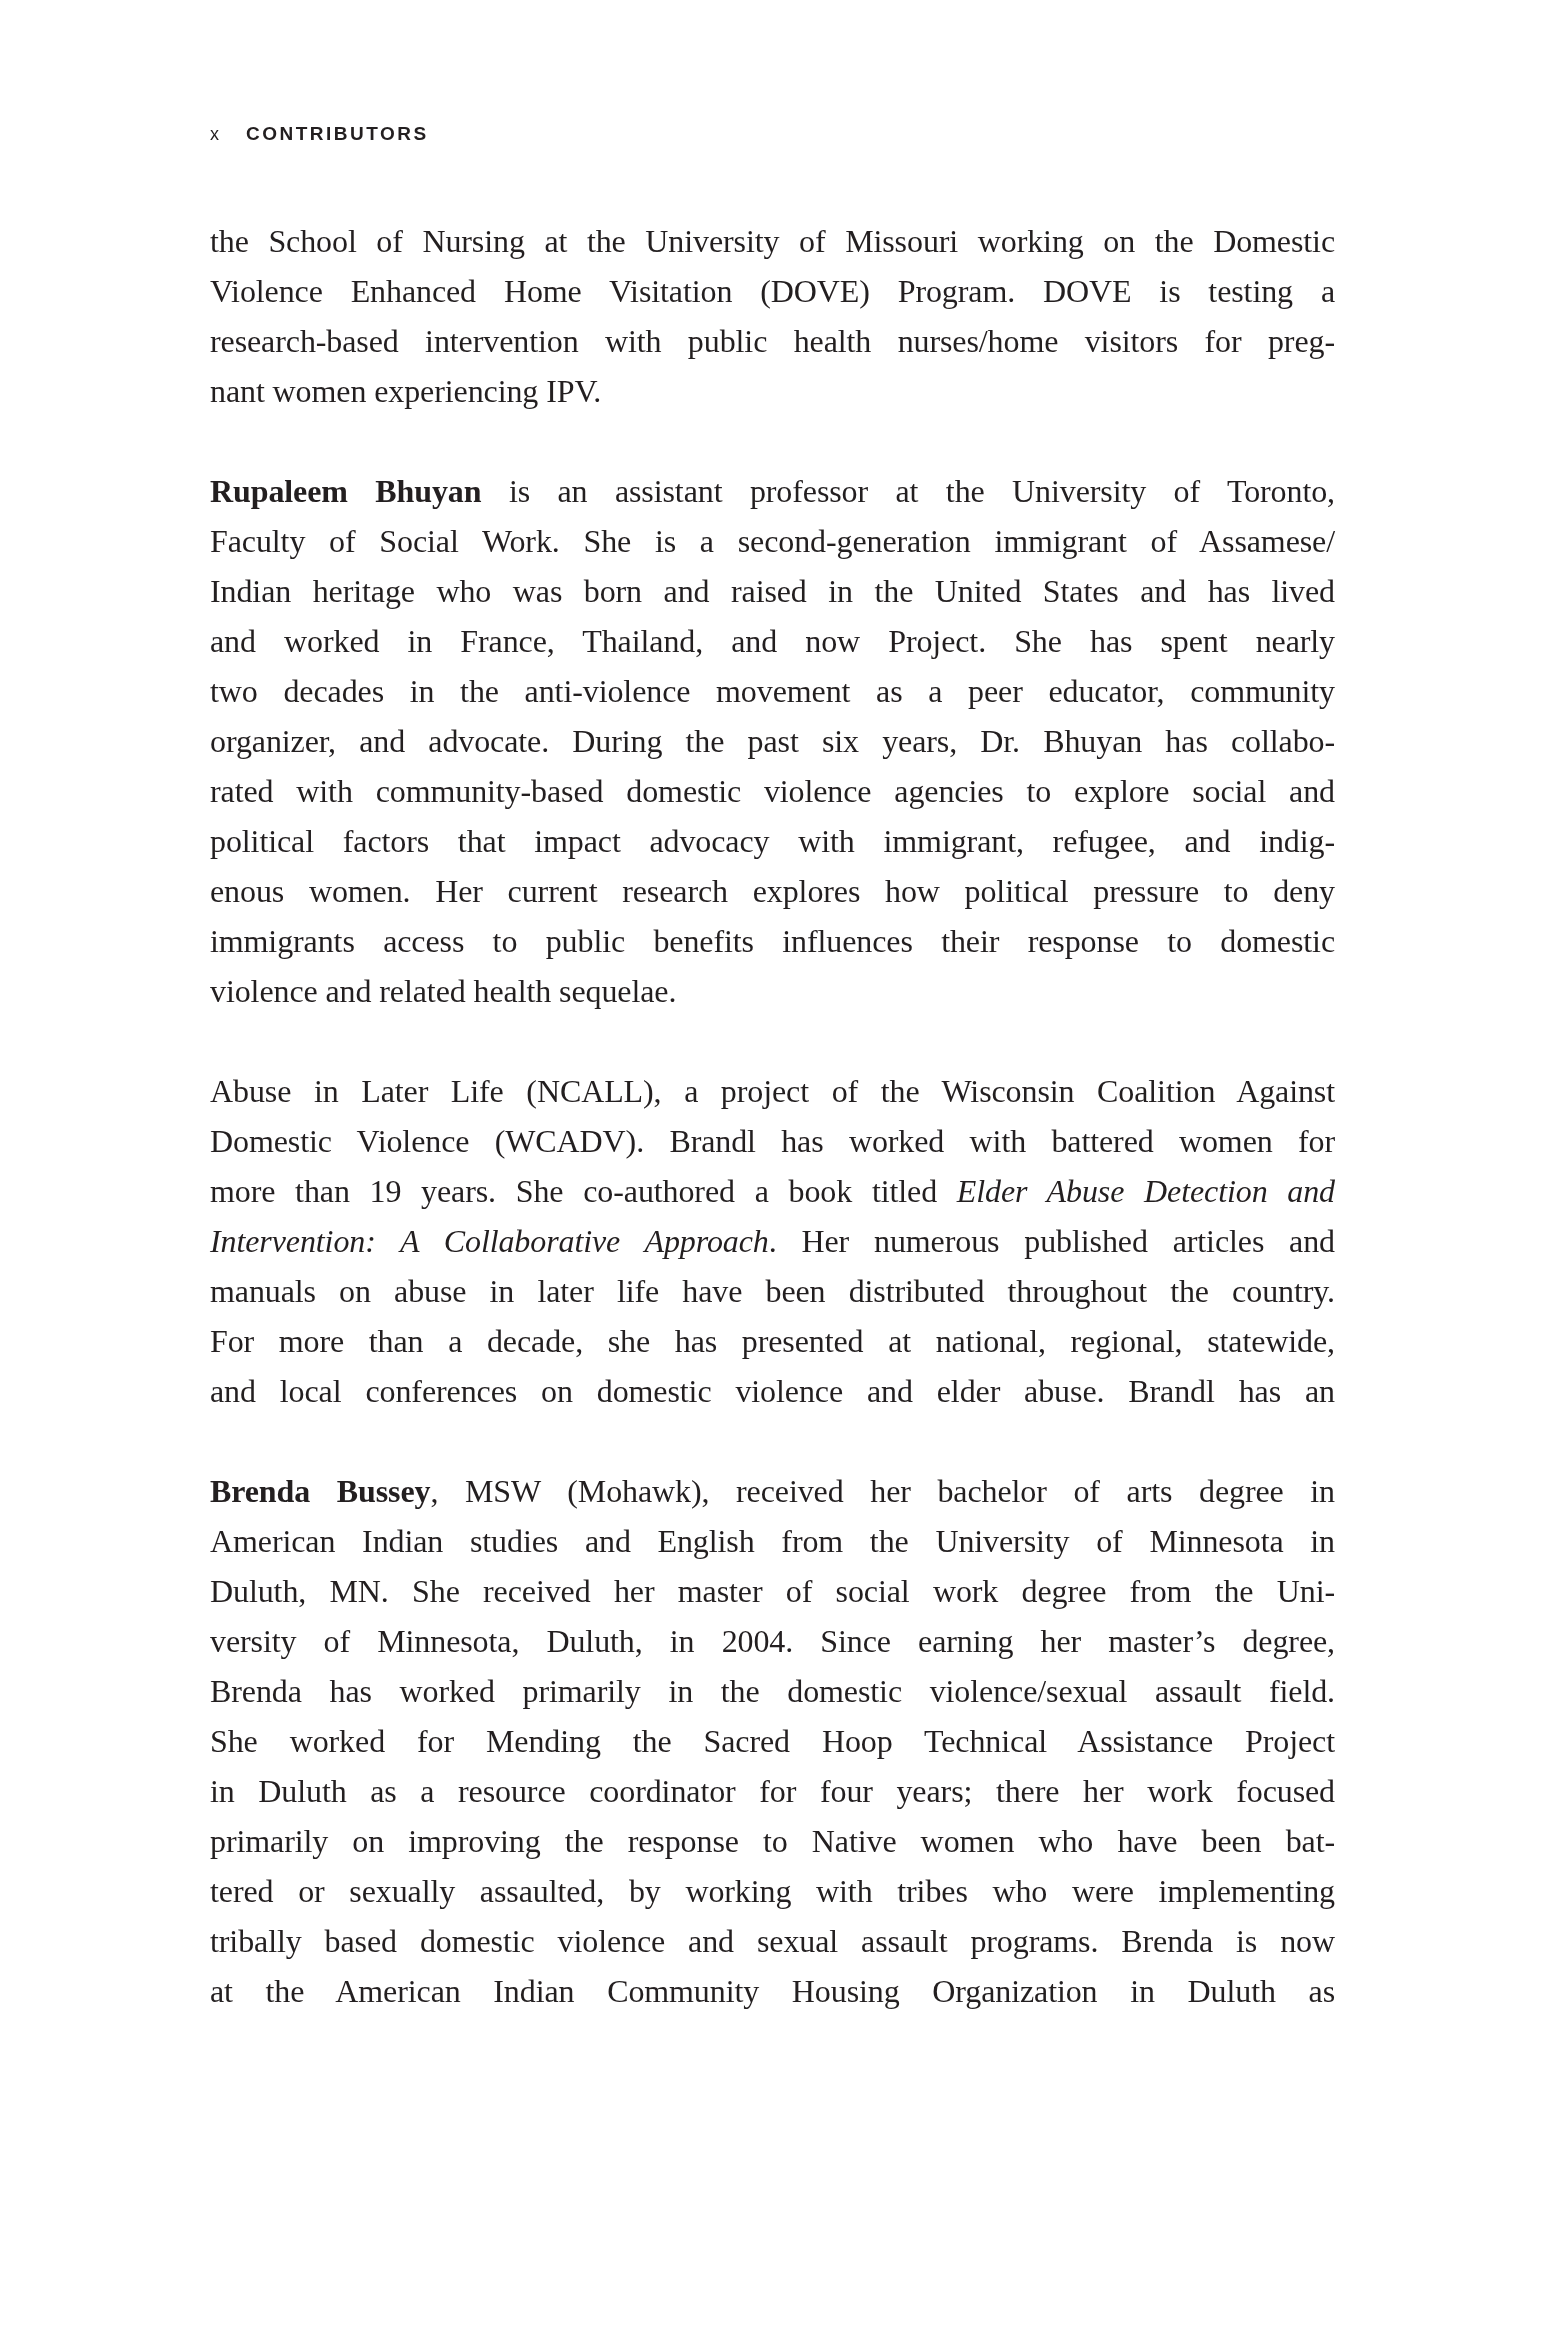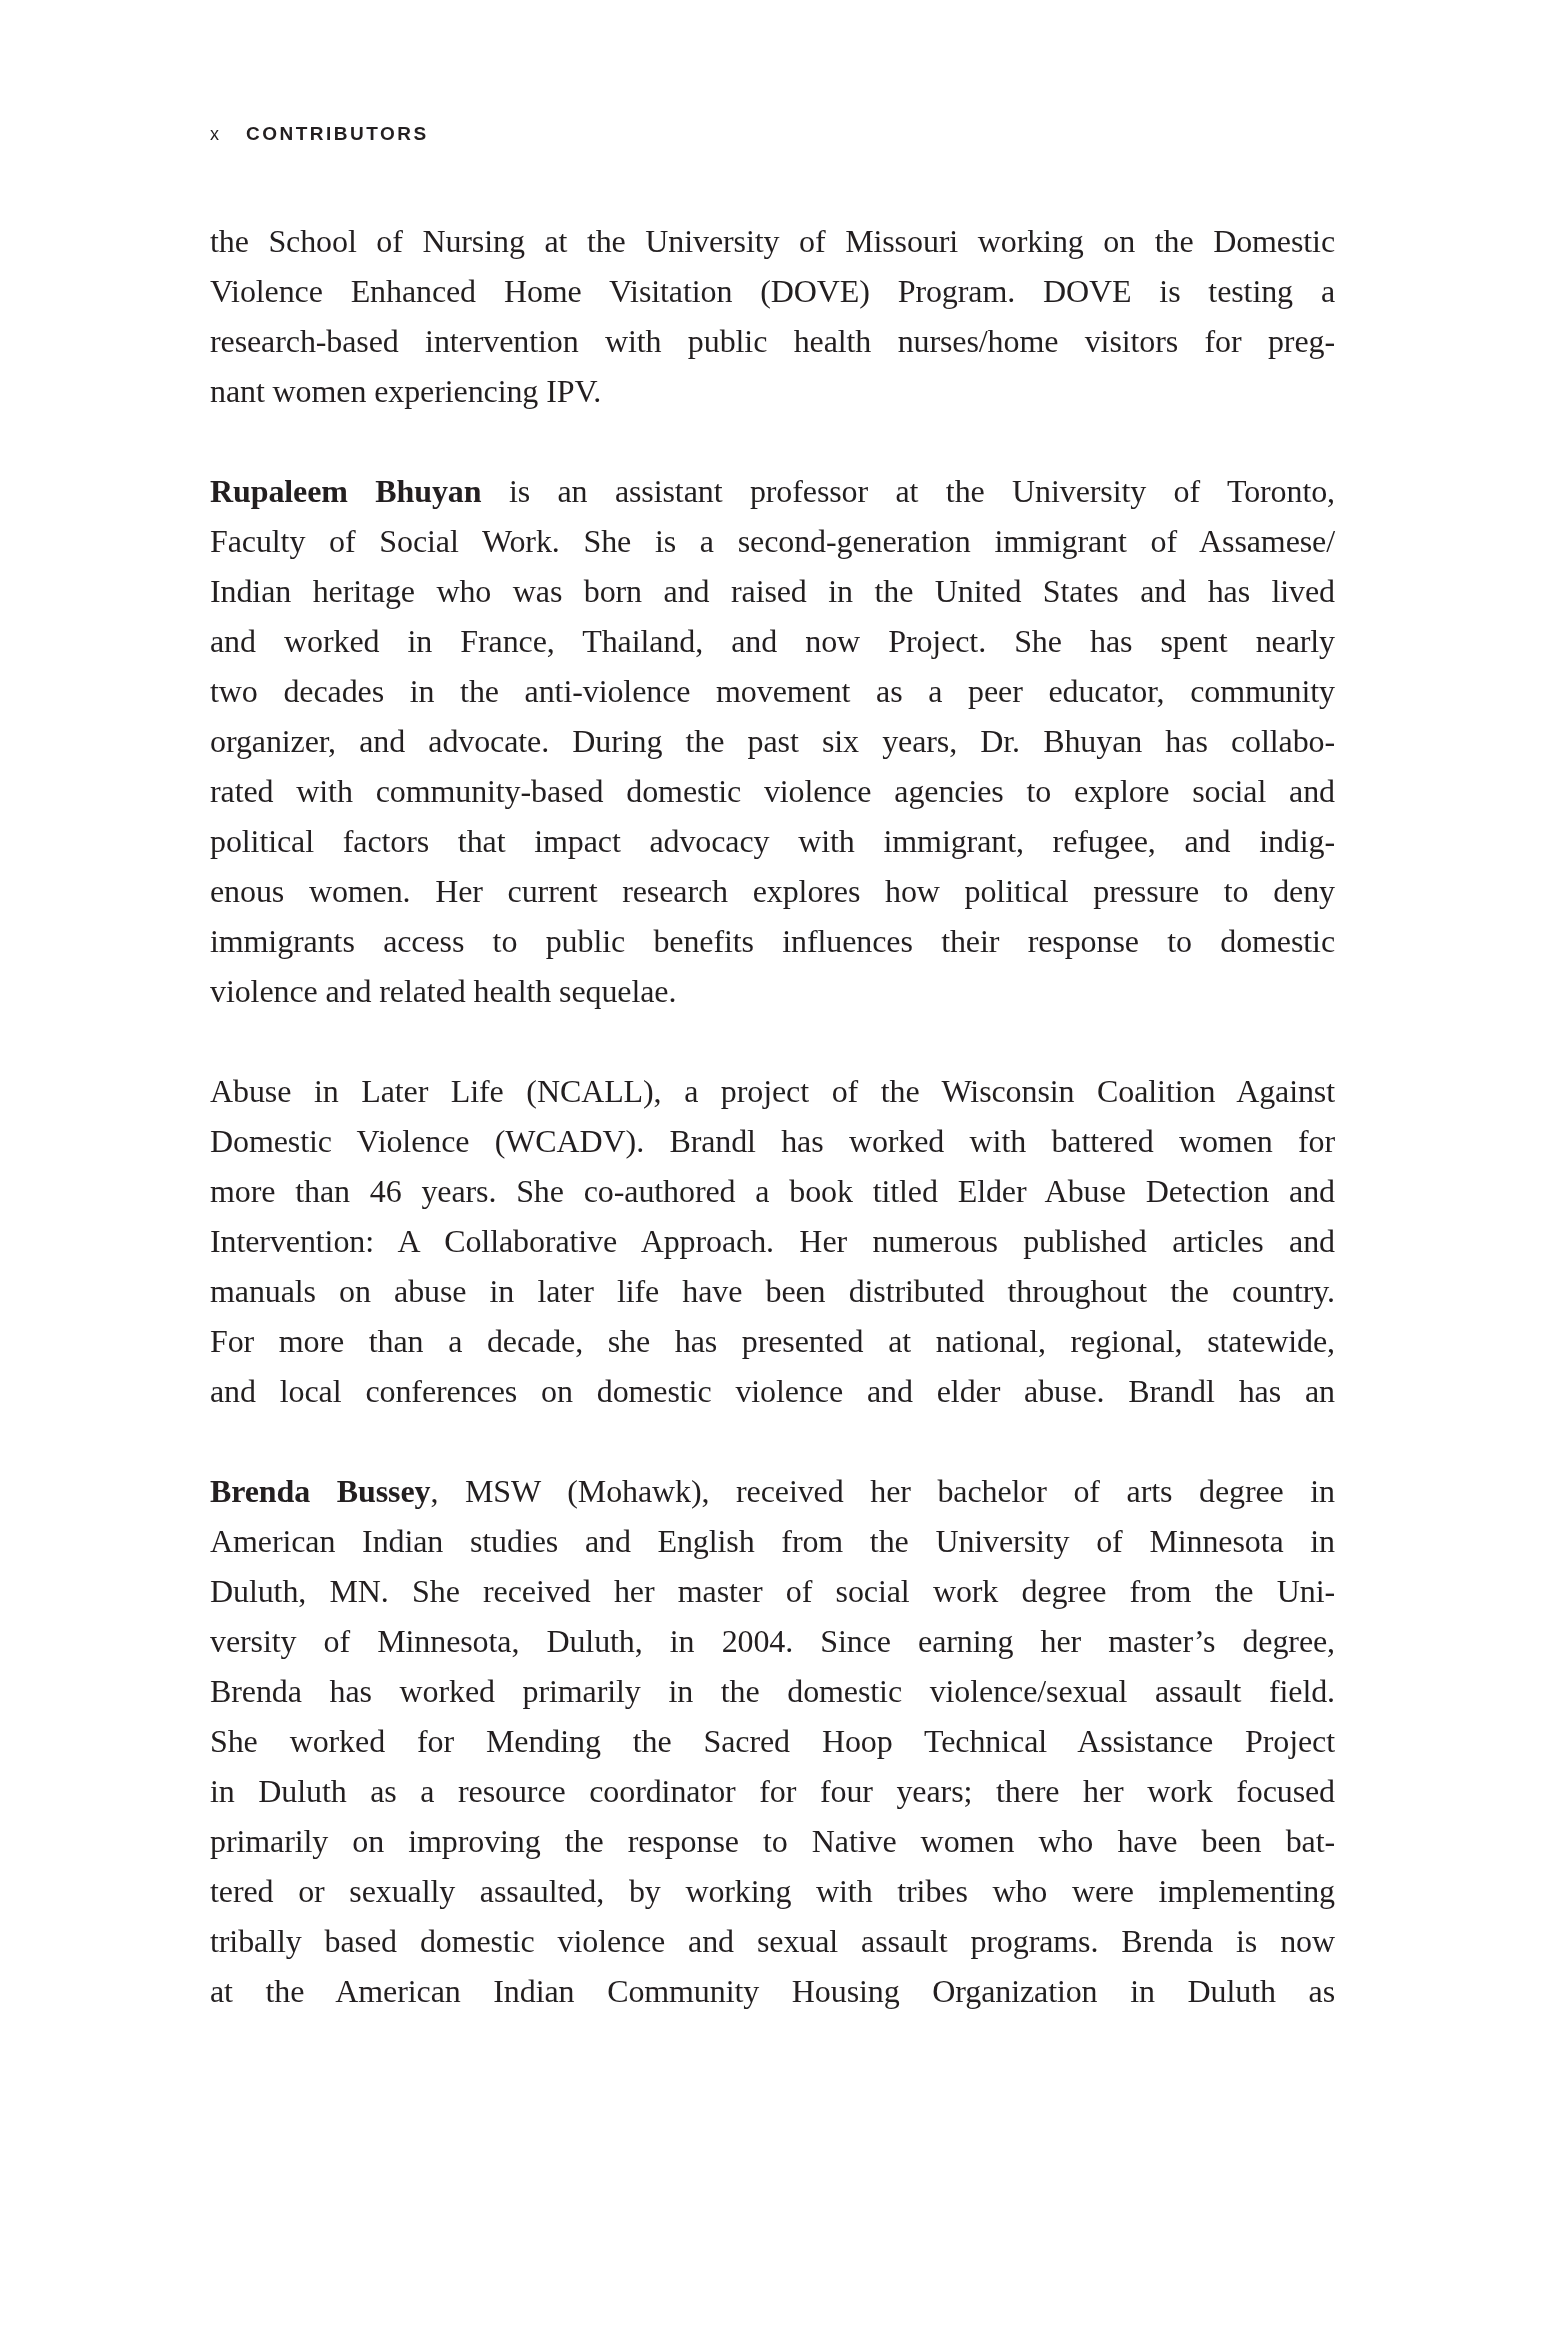--- a/index.html
+++ b/index.html
@@ -51,21 +51,21 @@
     display: block;
     height: 50px;
     white-space: nowrap;
     text-align: justify;
     text-align-last: justify;
   }
   .line.last {
     text-align-last: left;
   }
   .seg-bold { font-weight: bold; }
-  .seg-italic { }
+  .seg-italic { font-style: italic; }
 </style>
 </head>
 <body>
 
 <header class="running-head">
   <span class="folio">x</span>
   <span class="section-title">CONTRIBUTORS</span>
 </header>
 
 <main class="body-text" id="body-text">
@@ -84,21 +84,21 @@
       <span class="line"><span>organizer, and advocate. During the past six years, Dr. Bhuyan has collabo-</span></span>
       <span class="line"><span>rated with community-based domestic violence agencies to explore social and</span></span>
       <span class="line"><span>political factors that impact advocacy with immigrant, refugee, and indig-</span></span>
       <span class="line"><span>enous women. Her current research explores how political pressure to deny</span></span>
       <span class="line"><span>immigrants access to public benefits influences their response to domestic</span></span>
       <span class="line last"><span>violence and related health sequelae.</span></span>
     </div>
     <div class="paragraph">
       <span class="line"><span>Abuse in Later Life (NCALL), a project of the Wisconsin Coalition Against</span></span>
       <span class="line"><span>Domestic Violence (WCADV). Brandl has worked with battered women for</span></span>
-      <span class="line"><span>more than 46 years. She co-authored a book titled </span><span class="seg-italic">Elder Abuse Detection and</span></span>
+      <span class="line"><span>more than 19 years. She co-authored a book titled </span><span class="seg-italic">Elder Abuse Detection and</span></span>
       <span class="line"><span class="seg-italic">Intervention: A Collaborative Approach</span><span>. Her numerous published articles and</span></span>
       <span class="line"><span>manuals on abuse in later life have been distributed throughout the country.</span></span>
       <span class="line"><span>For more than a decade, she has presented at national, regional, statewide,</span></span>
       <span class="line"><span>and local conferences on domestic violence and elder abuse. Brandl has an</span></span>
     </div>
     <div class="paragraph">
       <span class="line"><span class="seg-bold">Brenda Bussey</span><span>, MSW (Mohawk), received her bachelor of arts degree in</span></span>
       <span class="line"><span>American Indian studies and English from the University of Minnesota in</span></span>
       <span class="line"><span>Duluth, MN. She received her master of social work degree from the Uni-</span></span>
       <span class="line"><span>versity of Minnesota, Duluth, in 2004. Since earning her master’s degree,</span></span>

